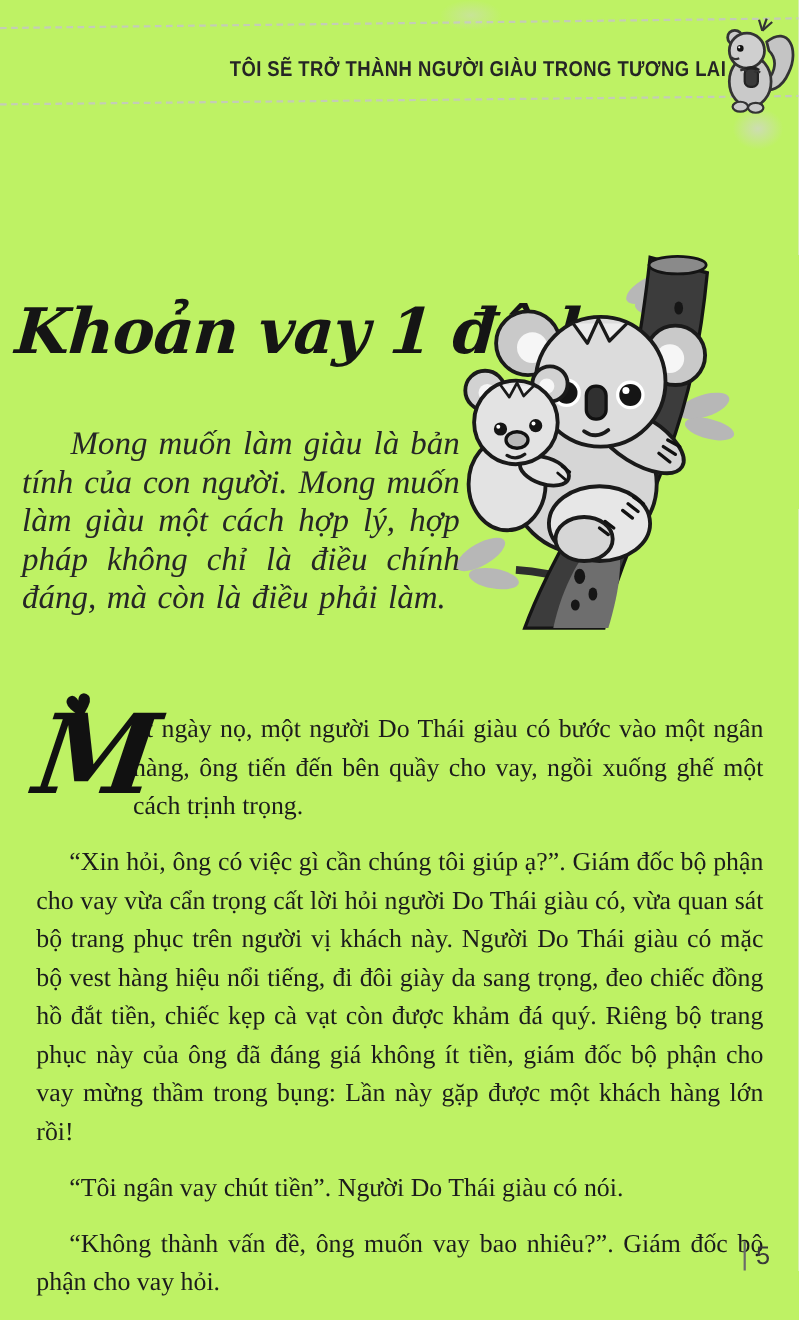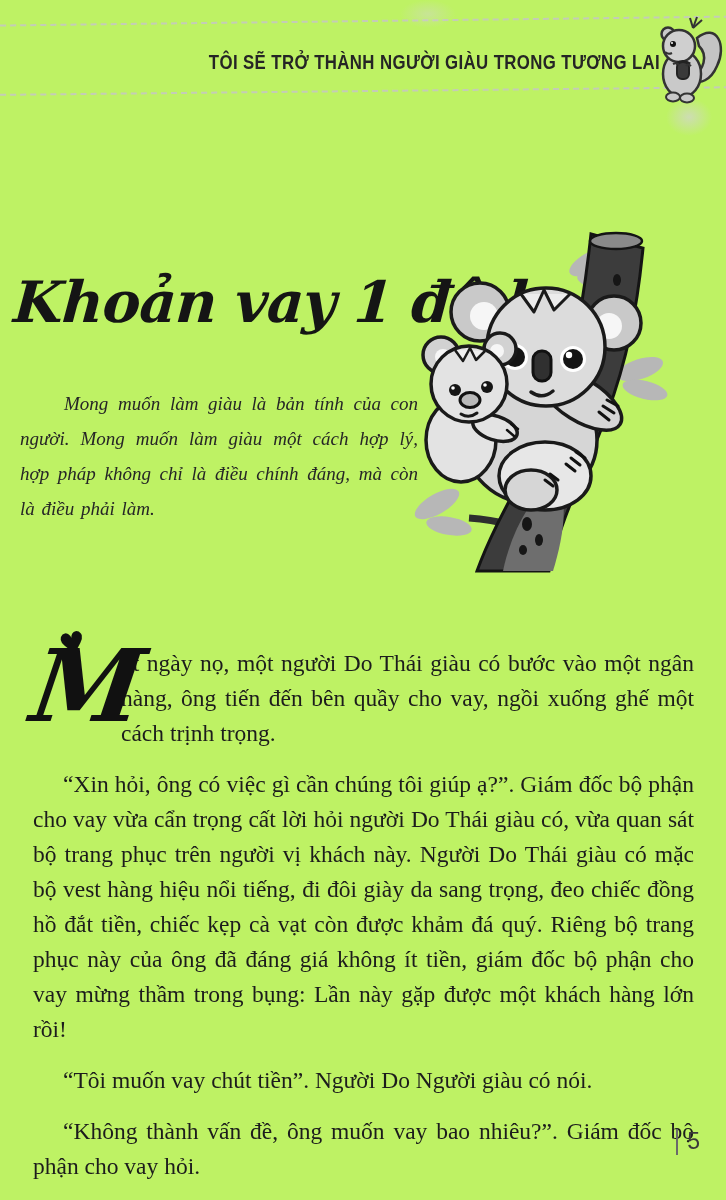--- a/index.html
+++ b/index.html
@@ -56,21 +56,21 @@
     color: #151515;
     transform: skewX(-4deg);
     white-space: nowrap;
   }
   .intro {
     position: absolute;
     top: 386px;
     left: 20px;
     width: 398px;
     font-style: italic;
-    font-size: 19px;
+    font-size: 30px;
     line-height: 35px;
     text-align: justify;
     text-indent: 44px;
     color: #262626;
     word-spacing: 2px;
   }
   .body-text {
     position: absolute;
     top: 646px;
     left: 33px;
@@ -261,21 +261,21 @@
 
   <div class="body-text">
     <p class="first-para">
       <span class="dropcap-wrap">
         <span class="dropcap-heart">♥</span>
         <span class="dropcap-letter">M</span>
       </span>
       <span>ột ngày nọ, một người Do Thái giàu có bước vào một ngân hàng, ông tiến đến bên quầy cho vay, ngồi xuống ghế một cách trịnh trọng.</span>
     </p>
     <p>“Xin hỏi, ông có việc gì cần chúng tôi giúp ạ?”. Giám đốc bộ phận cho vay vừa cẩn trọng cất lời hỏi người Do Thái giàu có, vừa quan sát bộ trang phục trên người vị khách này. Người Do Thái giàu có mặc bộ vest hàng hiệu nổi tiếng, đi đôi giày da sang trọng, đeo chiếc đồng hồ đắt tiền, chiếc kẹp cà vạt còn được khảm đá quý. Riêng bộ trang phục này của ông đã đáng giá không ít tiền, giám đốc bộ phận cho vay mừng thầm trong bụng: Lần này gặp được một khách hàng lớn rồi!</p>
-    <p>“Tôi muốn vay chút tiền”. Người Do Người giàu có nói.</p>
+    <p>“Tôi ngân vay chút tiền”. Người Do Thái giàu có nói.</p>
     <p>“Không thành vấn đề, ông muốn vay bao nhiêu?”. Giám đốc bộ phận cho vay hỏi.</p>
   </div>
 
   <div class="page-number">
     <span class="bar"></span>
     <span>5</span>
   </div>
 
 </div>
 

